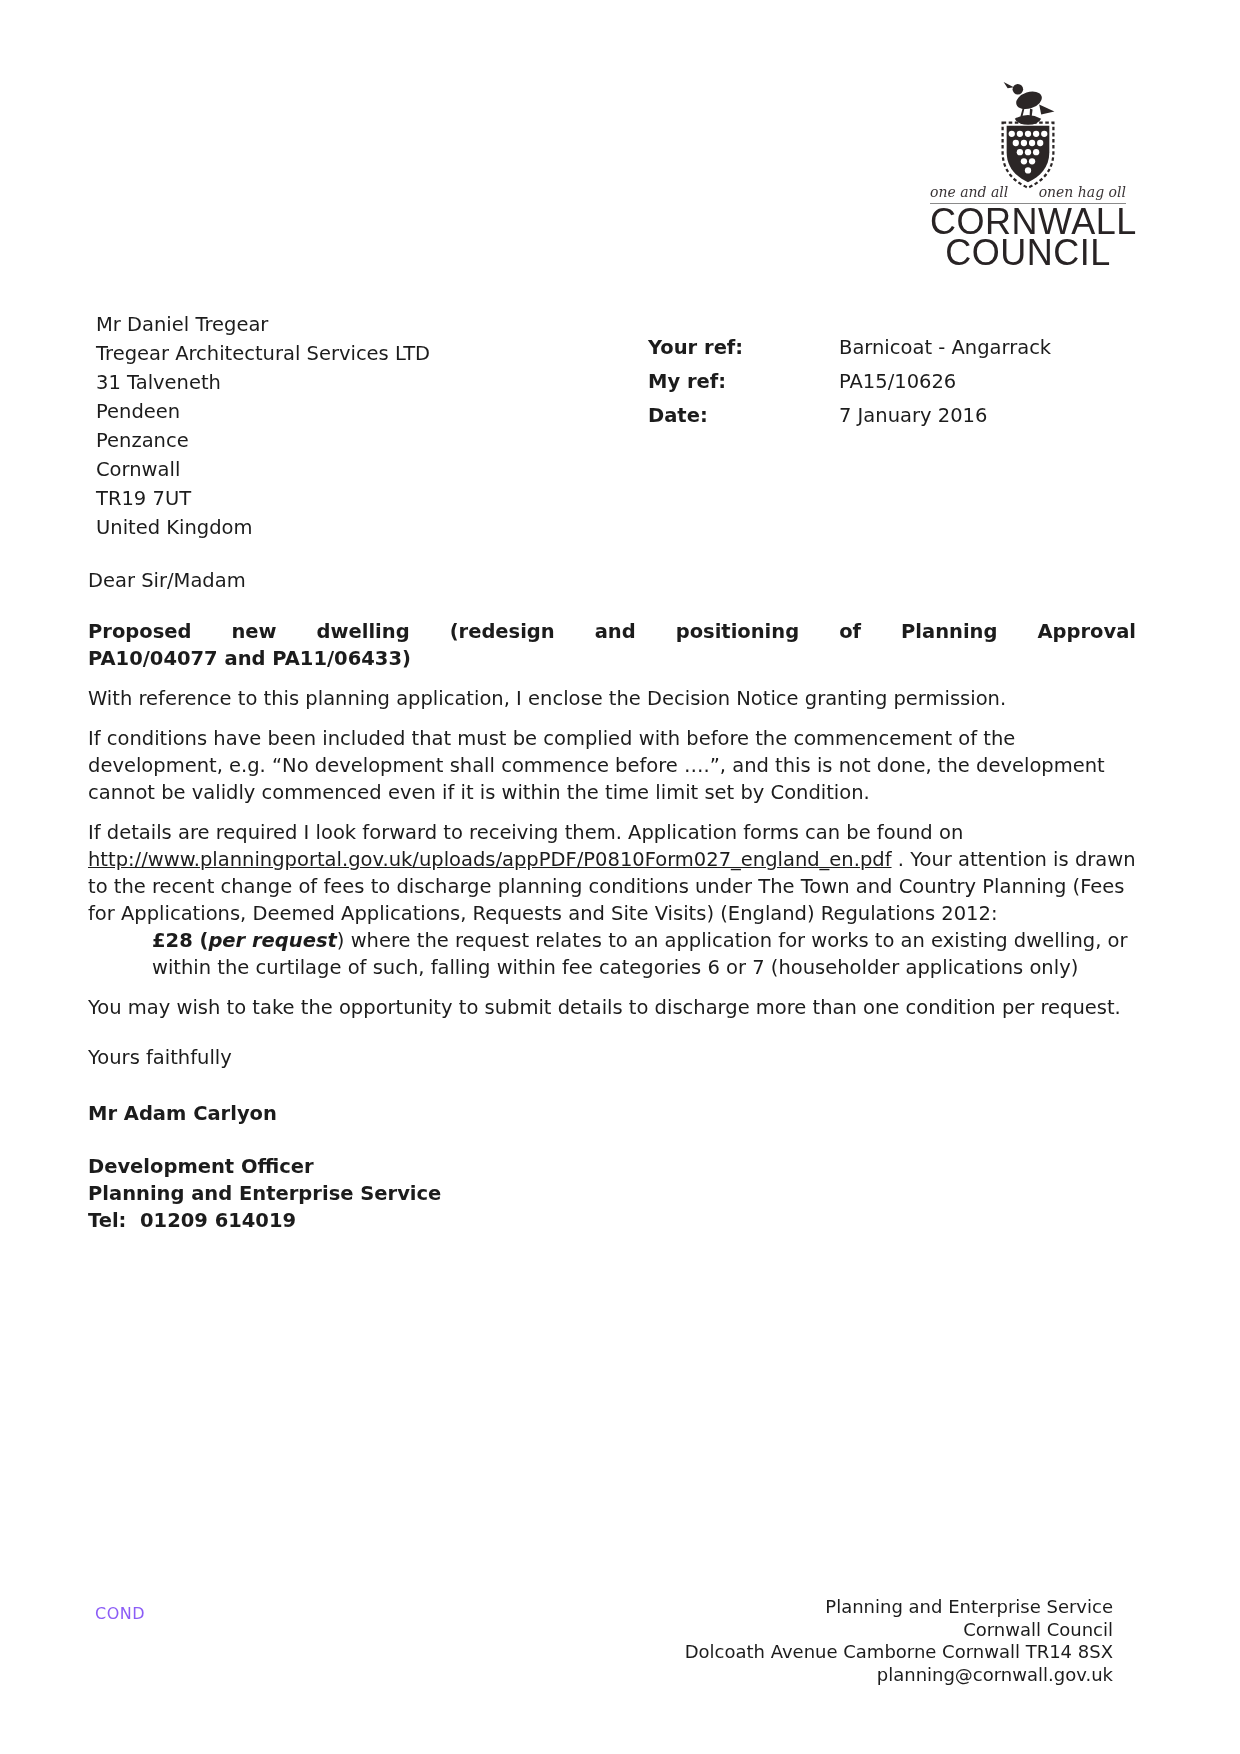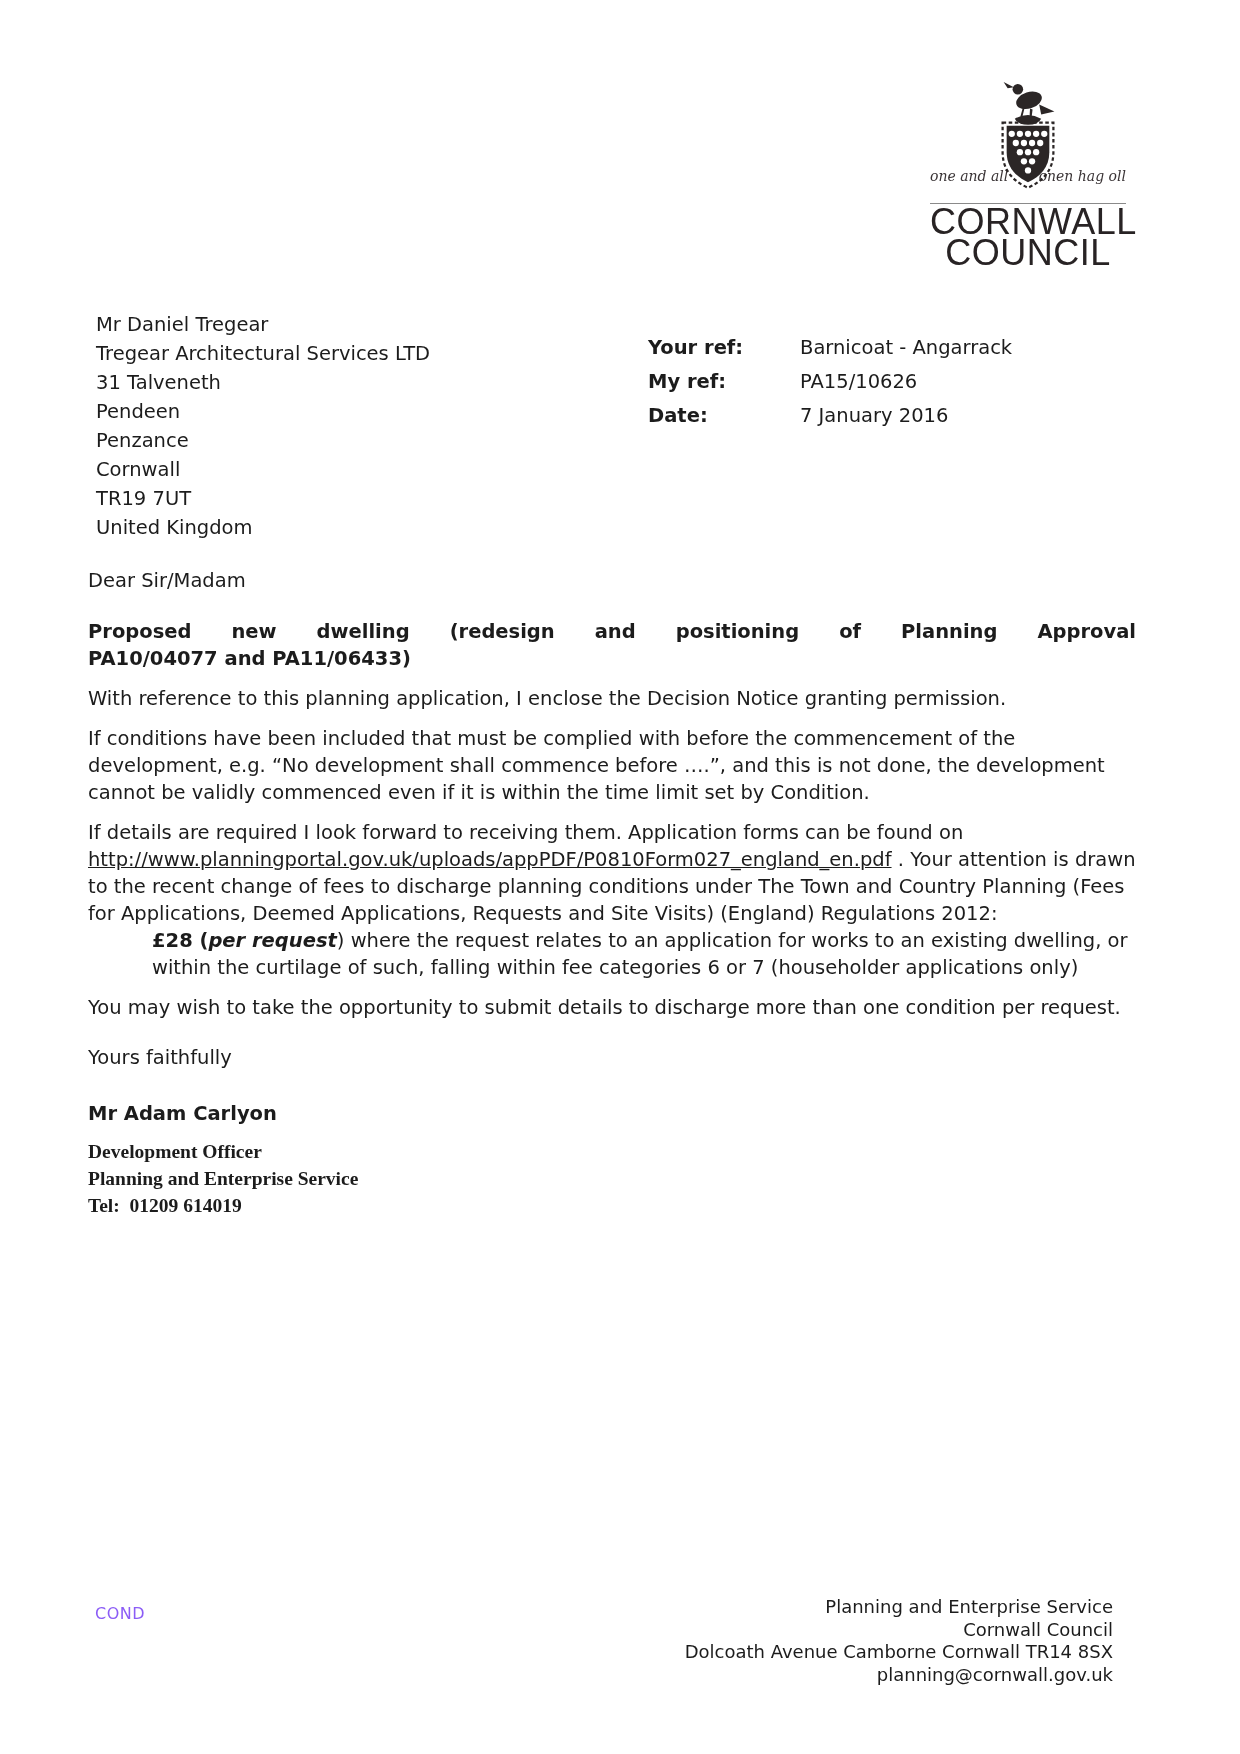--- a/index.html
+++ b/index.html
@@ -9,45 +9,45 @@
     margin:0 auto;
     background:#ffffff;
     color:#1c1c1c;
     font-family:"DejaVu Sans","Liberation Sans",sans-serif;
     overflow:hidden;
   }
   
   .logo{position:absolute;top:78px;left:930px;width:196px;text-align:center;}
   .crest-area{position:relative;height:128px;}
   .crest-area svg{display:block;margin:0 auto;position:relative;z-index:2;}
-  .motto{position:absolute;bottom:22px;font-family:"DejaVu Serif","Liberation Serif",serif;
+  .motto{position:absolute;bottom:6px;font-family:"DejaVu Serif","Liberation Serif",serif;
          font-style:italic;font-size:14px;color:#3a3436;z-index:1;}
   .motto-left{left:0;}
   .motto-right{right:0;}
   .motto-line{position:absolute;bottom:2px;left:0;right:0;border-top:1px solid #8a8a8a;z-index:1;}
   .org{font-family:"Liberation Sans","DejaVu Sans",sans-serif;font-weight:400;
        color:#282324;font-size:36px;line-height:31px;letter-spacing:0.5px;}
   
   .main{position:absolute;left:88px;top:310px;width:1048px;font-size:19.5px;line-height:27px;}
   .recipient div{line-height:29px;margin-left:8px;}
   .refs{position:absolute;left:648px;top:336px;font-size:19.5px;}
-  .ref-row{display:flex;margin-bottom:11px;}
+  .ref-row{display:flex;margin-bottom:11px;gap:39px;}
   .ref-label{font-weight:bold;width:152px;}
   
   .salutation{margin-top:25px;}
   .subject{margin-top:24px;font-weight:bold;}
   .subject .just{text-align:justify;text-align-last:justify;}
   .para{margin-top:13px;}
   .fees{margin:0;}
   .fee-item{margin-left:64px;}
   .fee-amt{font-weight:bold;}
   .fee-ital{font-weight:bold;font-style:italic;}
   .valediction{margin-top:23px;}
   .signatory{margin-top:29px;font-weight:bold;}
-  .role-block{margin-top:11px;font-weight:bold;font-family:Liberation Serif, serif;}
+  .role-block{margin-top:26px;font-weight:bold;}
   .tel{white-space:pre-wrap;}
   a.doc-link{color:#1c1c1c;text-decoration:underline;}
   
   .footer{position:absolute;right:127px;top:1596px;text-align:right;font-size:18px;line-height:22.5px;}
   .doc-code{position:absolute;left:95px;top:1604px;font-size:16px;letter-spacing:0.5px;color:#8b5cf6;}
 </style>
 </head>
 <body>
 
 <div class="page">

